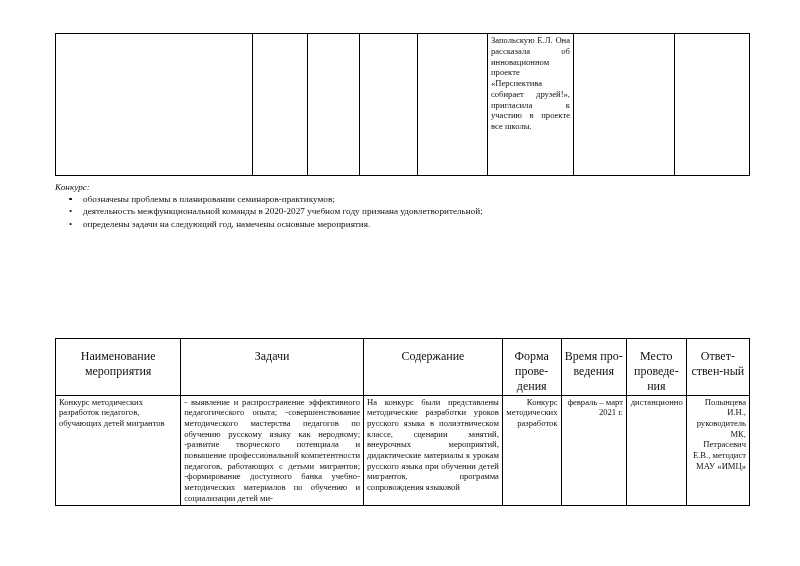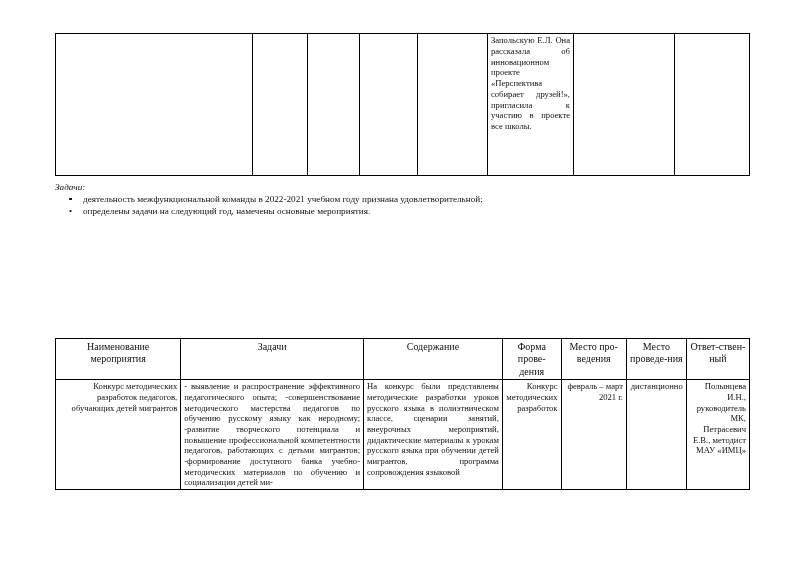--- a/index.html
+++ b/index.html
@@ -31,21 +31,21 @@
   table.doc-table td, table.doc-table th {
     border: 1px solid #000000;
     padding: 1px 3px 1px 3px;
     vertical-align: top;
     font-weight: normal;
     word-wrap: break-word;
     overflow-wrap: break-word;
     hyphens: manual;
   }
   .just { text-align: justify; text-align-last: left; }
-  .ctr  { text-align: right; }
+  .ctr  { text-align: left; }
   .lft  { text-align: right; }
 
   
   #table-continuation {
     position: absolute;
     left: 55px;
     top: 33px;
     width: 695px;
   }
   #table-continuation td { height: 139px; }
@@ -101,23 +101,23 @@
   
   #table-dissemination {
     position: absolute;
     left: 55px;
     top: 338px;
     width: 695px;
   }
   #table-dissemination th {
     text-align: center;
     vertical-align: top;
-    font-size: 10px;
+    font-size: 12px;
     line-height: 1.24;
-    padding-top: 2px;
+    padding-top: 10px;
   }
   #table-dissemination td {
     font-size: 8.6px;
     line-height: 1.245;
   }
 </style>
 </head>
 <body>
 
 <div class="page">
@@ -141,37 +141,38 @@
         <td class="cell-text ctr"></td>
         <td class="cell-text ctr"></td>
         <td class="cell-text just">Запольскую Е.Л. Она рассказала об инновационном проекте «Перспектива собирает друзей!», пригласила к участию в проекте все школы.</td>
         <td class="cell-text ctr"></td>
         <td class="cell-text ctr"></td>
       </tr>
     </tbody>
   </table>
 
   <div class="conclusions">
-    <div class="conclusions-title">Задачи:</div>
+    <div class="conclusions-title">Конкурс:</div>
     <ul class="bullets">
       <li>
         <span class="bullet-dot">•</span>
       </li>
       <li>
         <span class="bullet-dot">•</span>
       </li>
       <li>
         <span class="bullet-dot">•</span>
       </li>
       <li>
         <span class="bullet-dot">•</span>
-      </li>
-      <li>
-        <span class="bullet-dot">•</span>
-        <span>деятельность межфункциональной команды в 2022-2021 учебном году признана удовлетворительной;</span>
+        <span>обозначены проблемы в планировании семинаров-практикумов;</span>
+      </li>
+      <li>
+        <span class="bullet-dot">•</span>
+        <span>деятельность межфункциональной команды в 2020-2027 учебном году признана удовлетворительной;</span>
       </li>
       <li>
         <span class="bullet-dot">•</span>
         <span>определены задачи на следующий год, намечены основные мероприятия.</span>
       </li>
     </ul>
   </div>
 
 
   <table class="doc-table" id="table-dissemination">
@@ -183,21 +184,21 @@
       <col style="width:58px">
       <col style="width:53px">
       <col style="width:56px">
     </colgroup>
     <thead>
       <tr>
         <th>Наименование мероприятия</th>
         <th>Задачи</th>
         <th>Содержание</th>
         <th>Форма прове-дения</th>
-        <th>Место про-ведения</th>
+        <th>Время про-ведения</th>
         <th>Место проведе-ния</th>
         <th>Ответ-ствен-ный</th>
       </tr>
     </thead>
     <tbody>
       <tr>
         <td class="ctr">Конкурс методических разработок педагогов, обучающих детей мигрантов</td>
         <td class="just">- выявление и распространение эффективного педагогического опыта; -совершенствование методического мастерства педагогов по обучению русскому языку как неродному; -развитие творческого потенциала и повышение профессиональной компетентности педагогов, работающих с детьми мигрантов; -формирование доступного банка учебно-методических материалов по обучению и социализации детей ми-</td>
         <td class="just">На конкурс были представлены методические разработки уроков русского языка в полиэтническом классе, сценарии занятий, внеурочных мероприятий, дидактические материалы к урокам русского языка при обучении детей мигрантов, программа сопровождения языковой</td>
         <td class="lft">Конкурс методических разработок</td>

